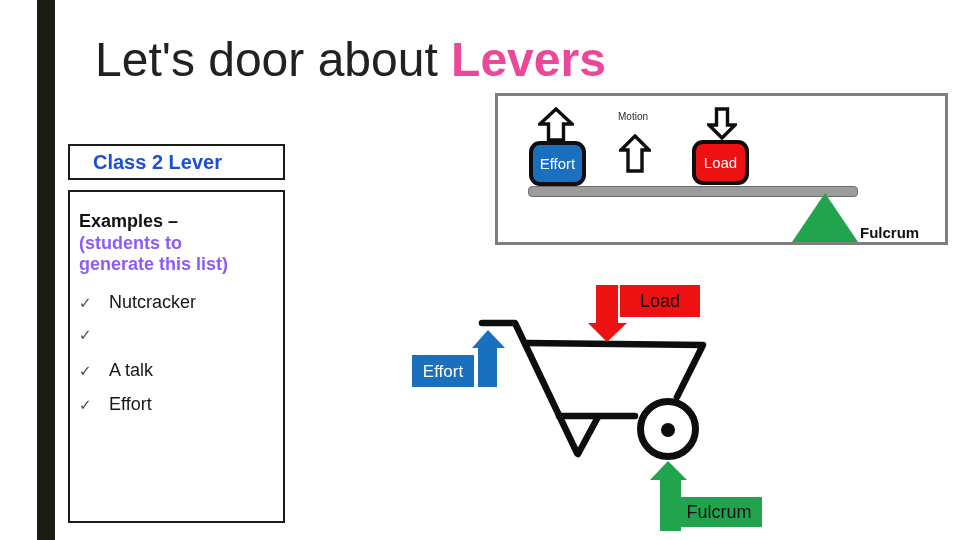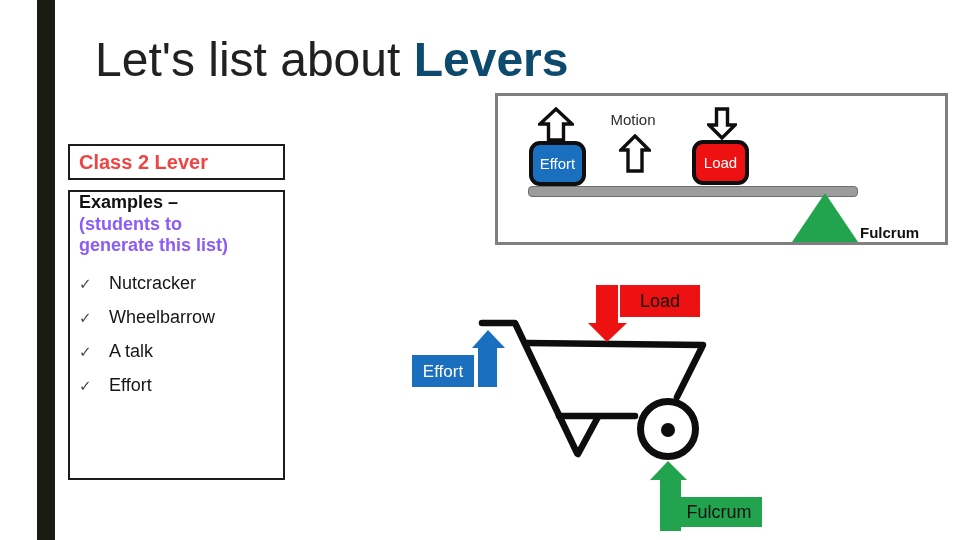--- a/index.html
+++ b/index.html
@@ -3,40 +3,40 @@
 <meta charset="utf-8">
 <style>
   html,body{margin:0;padding:0;}
   body{
     width:960px;height:540px;background:#ffffff;overflow:hidden;position:relative;
     font-family:"Liberation Sans","DejaVu Sans",sans-serif;color:#1a1a1a;
   }
   .accent-bar{position:absolute;left:37px;top:0;width:18px;height:540px;background:#1b1b13;}
   .title{position:absolute;left:95px;top:34px;margin:0;font-size:48px;font-weight:400;
     line-height:52px;color:#212121;letter-spacing:0;}
-  .title .hl{color:#0c4a6e;font-weight:700;}
+  .title .hl{color:#ec4899;font-weight:700;}
 
   .class-box{position:absolute;left:68px;top:144px;width:217px;height:36px;box-sizing:border-box;
-    border:2px solid #1c1c1c;display:flex;align-items:center;padding-left:9px;
-    font-size:20px;font-weight:700;color:#ef4444;}
+    border:2px solid #1c1c1c;display:flex;align-items:center;padding-left:23px;
+    font-size:20px;font-weight:700;color:#1d4ed8;}
 
-  .examples-box{position:absolute;left:68px;top:190px;width:217px;height:290px;box-sizing:border-box;
-    border:2px solid #1c1c1c;padding:0 9px;}
+  .examples-box{position:absolute;left:68px;top:190px;width:217px;height:333px;box-sizing:border-box;
+    border:2px solid #1c1c1c;padding:19px 9px;}
   .ex-heading{font-size:18px;font-weight:700;line-height:21.5px;}
   .ex-black{display:block;color:#111;}
   .ex-red{display:block;width:162px;color:#8b5cf6;}
   .checklist{margin-top:16px;}
   .check-item{display:flex;align-items:baseline;font-size:18px;color:#161616;
     height:20px;margin-bottom:14px;}
   .check{width:30px;font-size:15px;color:#474747;flex:0 0 30px;}
 
   .lever-panel{position:absolute;left:495px;top:93px;width:453px;height:152px;box-sizing:border-box;
     border:3px solid #7f7f7f;background:#fff;}
   .lever-panel .abs{position:absolute;}
-  .motion-label{left:95px;top:15px;width:80px;text-align:center;font-size:15px;color:#2d2d2d;}
+  .motion-label{left:95px;top:15px;width:80px;text-align:center;font-size:10px;color:#2d2d2d;}
   .arr-effort{left:40px;top:11px;}
   .arr-motion{left:121px;top:38px;}
   .arr-load{left:209px;top:11px;}
   .chip{width:57px;height:45px;box-sizing:border-box;border:4px solid #0e0e0e;border-radius:11px;
     display:flex;align-items:center;justify-content:center;color:#fff;font-size:15px;}
   .chip-effort{left:31px;top:45px;background:#1b6fbf;}
   .chip-load{left:194px;top:44px;background:#ee1111;}
   .beam{left:30px;top:90px;width:330px;height:11px;background:#9c9c9c;
     border:1.5px solid #6e6e6e;border-radius:4px;box-sizing:border-box;}
   .fulcrum-triangle{left:294px;top:97px;width:0;height:0;
@@ -45,39 +45,38 @@
   .fulcrum-label{left:362px;top:128px;font-size:15px;font-weight:700;color:#111;}
 
   .wb{position:absolute;left:400px;top:275px;}
   .wb text{font-family:"Liberation Sans","DejaVu Sans",sans-serif;}
 </style>
 </head>
 <body>
 
 <div class="accent-bar"></div>
 
-<h1 class="title"><span>Let's list about </span><span class="hl">Levers</span></h1>
+<h1 class="title"><span>Let's door about </span><span class="hl">Levers</span></h1>
 
 <div class="class-box">
   <span>Class 2 Lever</span>
 </div>
 
 <div class="examples-box">
   <div class="ex-heading">
     <span class="ex-black">Examples –</span>
     <span class="ex-red">(students to generate this list)</span>
   </div>
   <div class="checklist">
     <div class="check-item">
       <span class="check">✓</span>
       <span>Nutcracker</span>
     </div>
     <div class="check-item">
       <span class="check">✓</span>
-      <span>Wheelbarrow</span>
     </div>
     <div class="check-item">
       <span class="check">✓</span>
       <span>A talk</span>
     </div>
     <div class="check-item">
       <span class="check">✓</span>
       <span>Effort</span>
     </div>
   </div>

